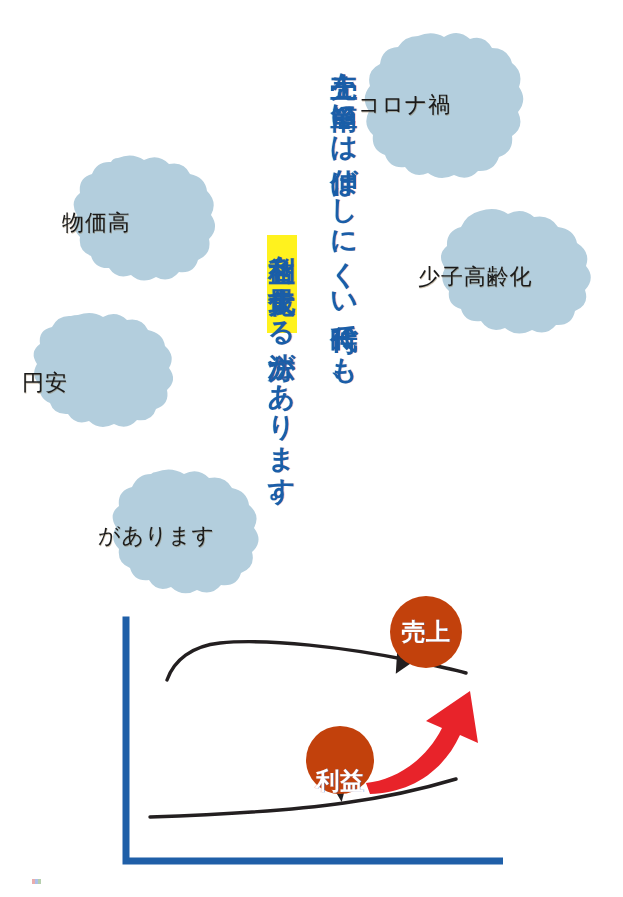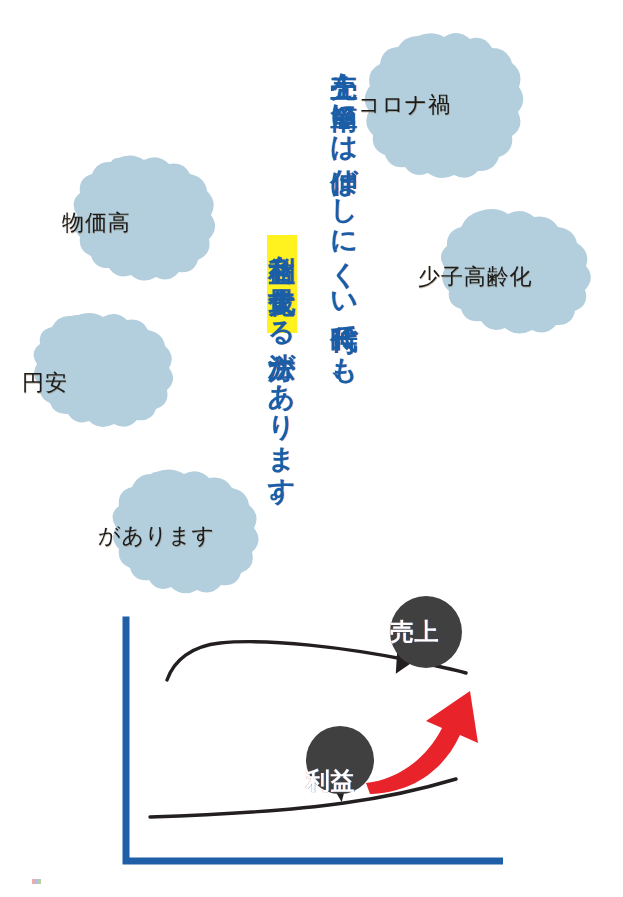--- a/index.html
+++ b/index.html
@@ -97,23 +97,24 @@
     left: 108px;
     top: 588px;
     width: 395px;
     height: 295px;
   }
   #chart svg { display: block; width: 100%; height: 100%; }
 
   .bubble {
     position: absolute;
     border-radius: 50%;
-    background: #404040;
+    background: #c2410c;
     display: flex;
     align-items: center;
+    justify-content: center;
     z-index: 6;
   }
   .bubble-label {
     color: #ffffff;
     font-weight: 700;
     white-space: nowrap;
     letter-spacing: 0.02em;
     text-shadow: 0.8px 0 0 rgba(60,120,210,0.55), -0.8px 0 0 rgba(230,90,60,0.35);
   }
   .bubble-tail {

